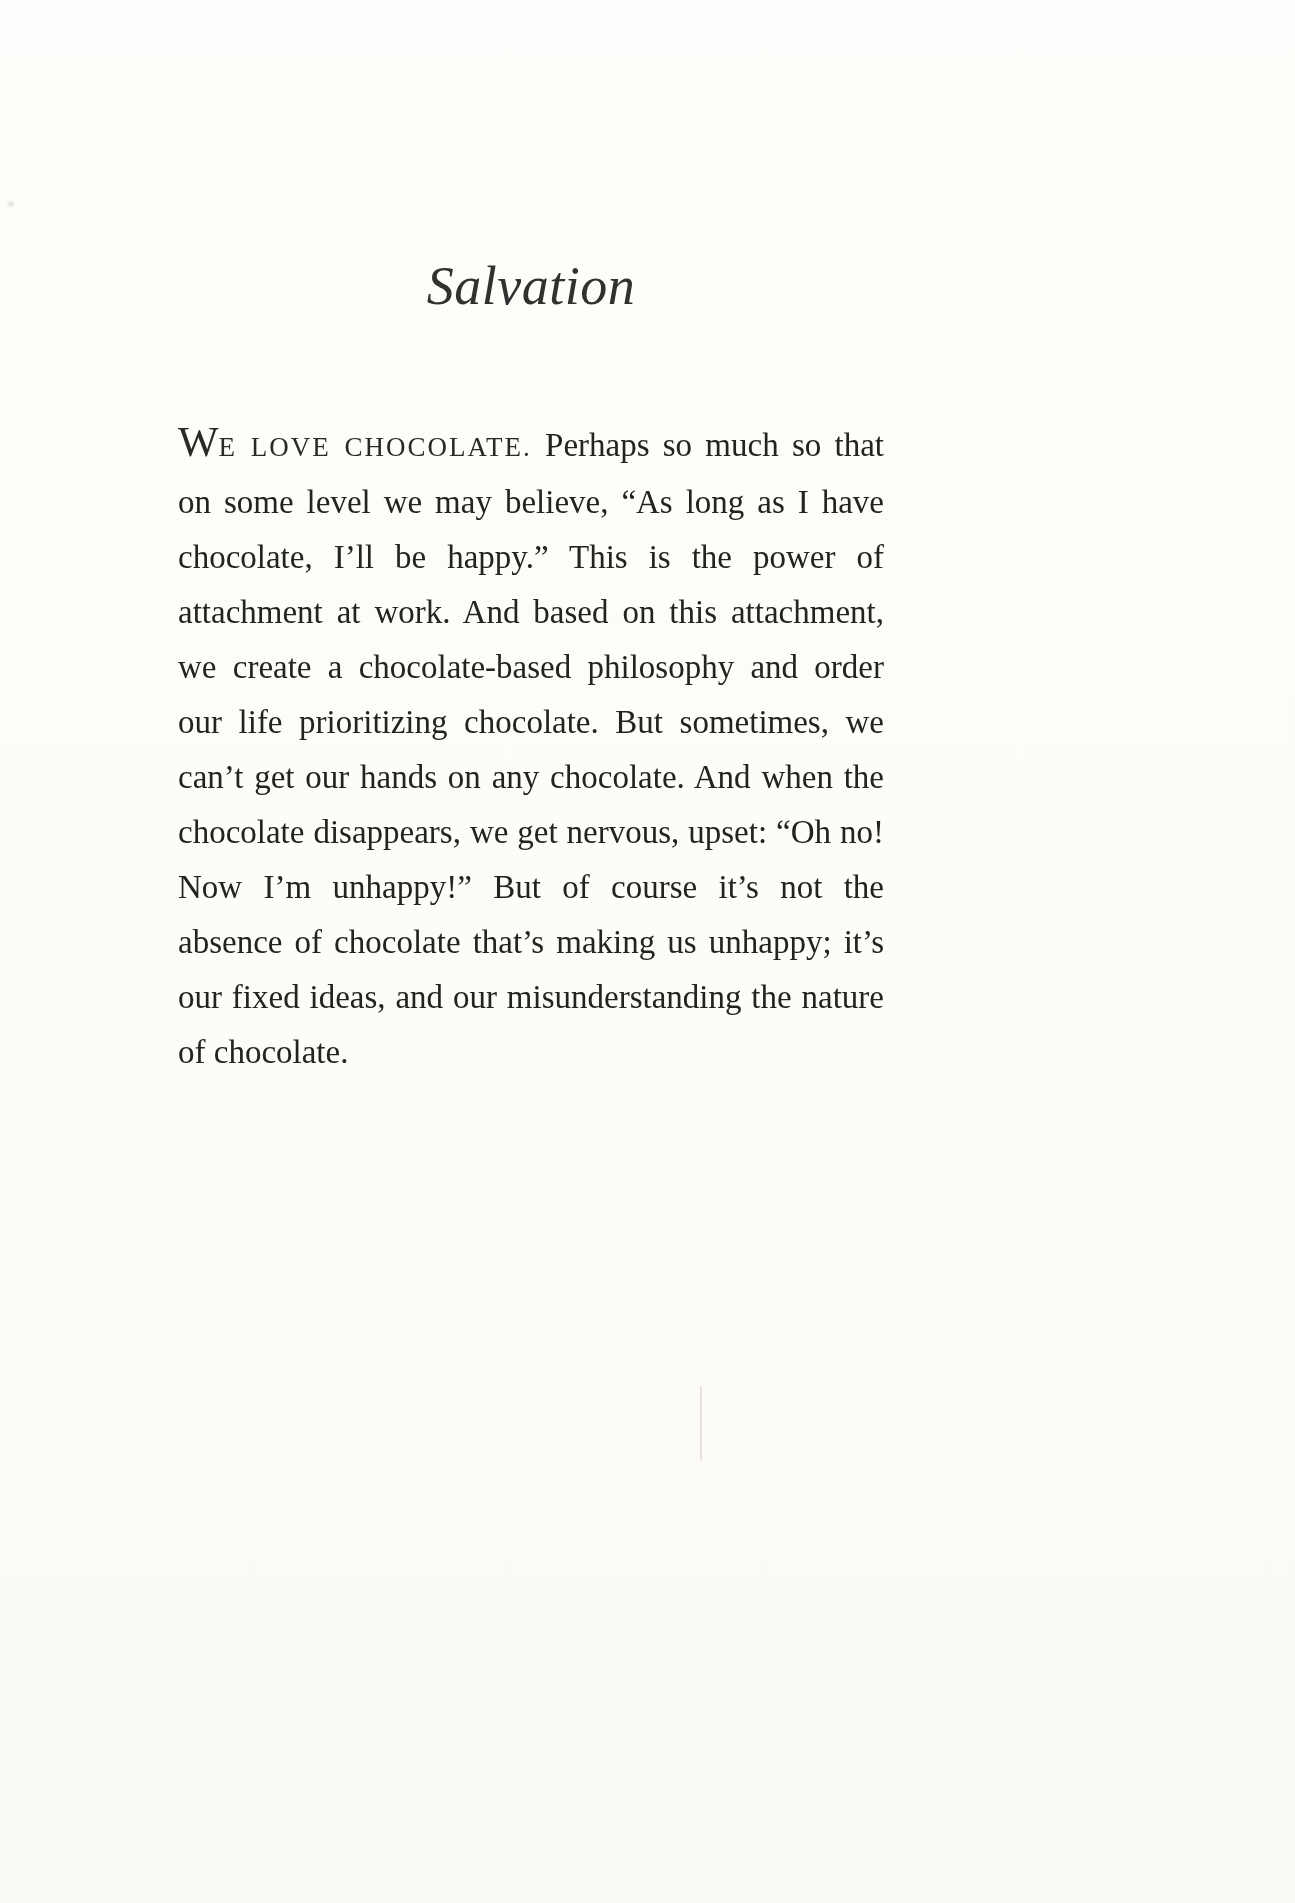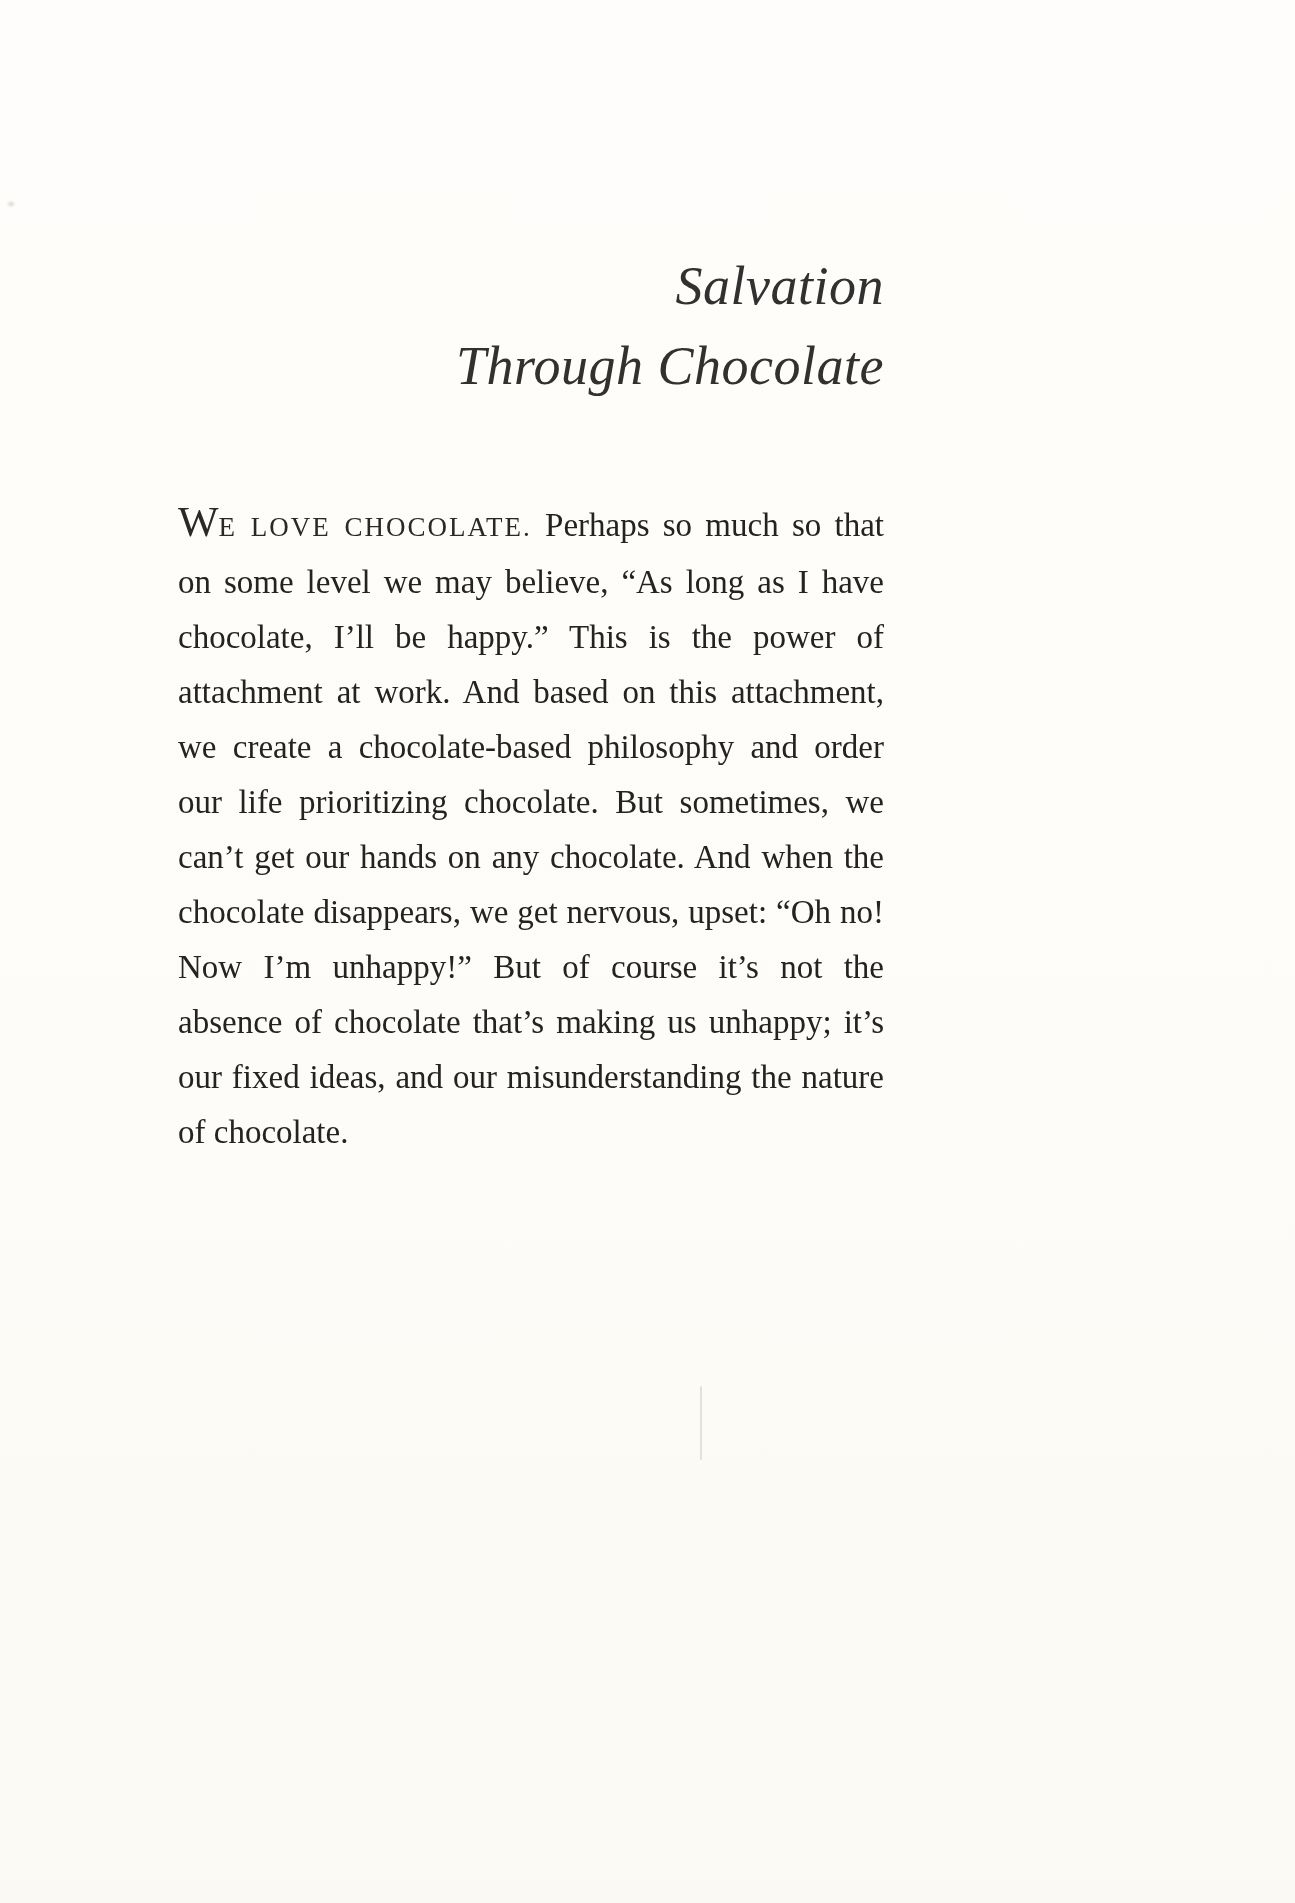--- a/index.html
+++ b/index.html
@@ -35,21 +35,21 @@
     background: radial-gradient(ellipse at center, rgba(100,95,85,0.22), rgba(100,95,85,0) 70%);
   }
   .content {
     position: absolute;
     left: 178px;
     top: 0;
     width: 706px;
   }
   .chapter-title {
     margin-top: 246px;
-    text-align: right;
+    text-align: center;
     font-style: italic;
     font-weight: normal;
     font-size: 54px;
     line-height: 80px;
     color: #333130;
     letter-spacing: 0.5px;
   }
   .body-text {
     margin-top: 88px;
     text-align: justify;
@@ -72,19 +72,18 @@
 
 <div class="page">
 
   <span class="scan-smudge"></span>
   <span class="scan-line"></span>
 
   <div class="content">
 
     <header class="chapter-title">
       <div class="title-line">Salvation</div>
-      <div class="title-line">Through Chocolate</div>
     </header>
 
     <p class="body-text"><span class="lead-initial">W</span><span class="lead-caps">E LOVE CHOCOLATE.</span><span class="body-rest"> Perhaps so much so that on some level we may believe, “As long as I have chocolate, I’ll be happy.” This is the power of attachment at work. And based on this attachment, we create a chocolate-based philosophy and order our life prioritizing chocolate. But sometimes, we can’t get our hands on any chocolate. And when the chocolate disappears, we get nervous, upset: “Oh no! Now I’m unhappy!” But of course it’s not the absence of chocolate that’s making us unhappy; it’s our fixed ideas, and our misunderstanding the nature of chocolate.</span></p>
 
   </div>
 </div>
 
 </body></html>

